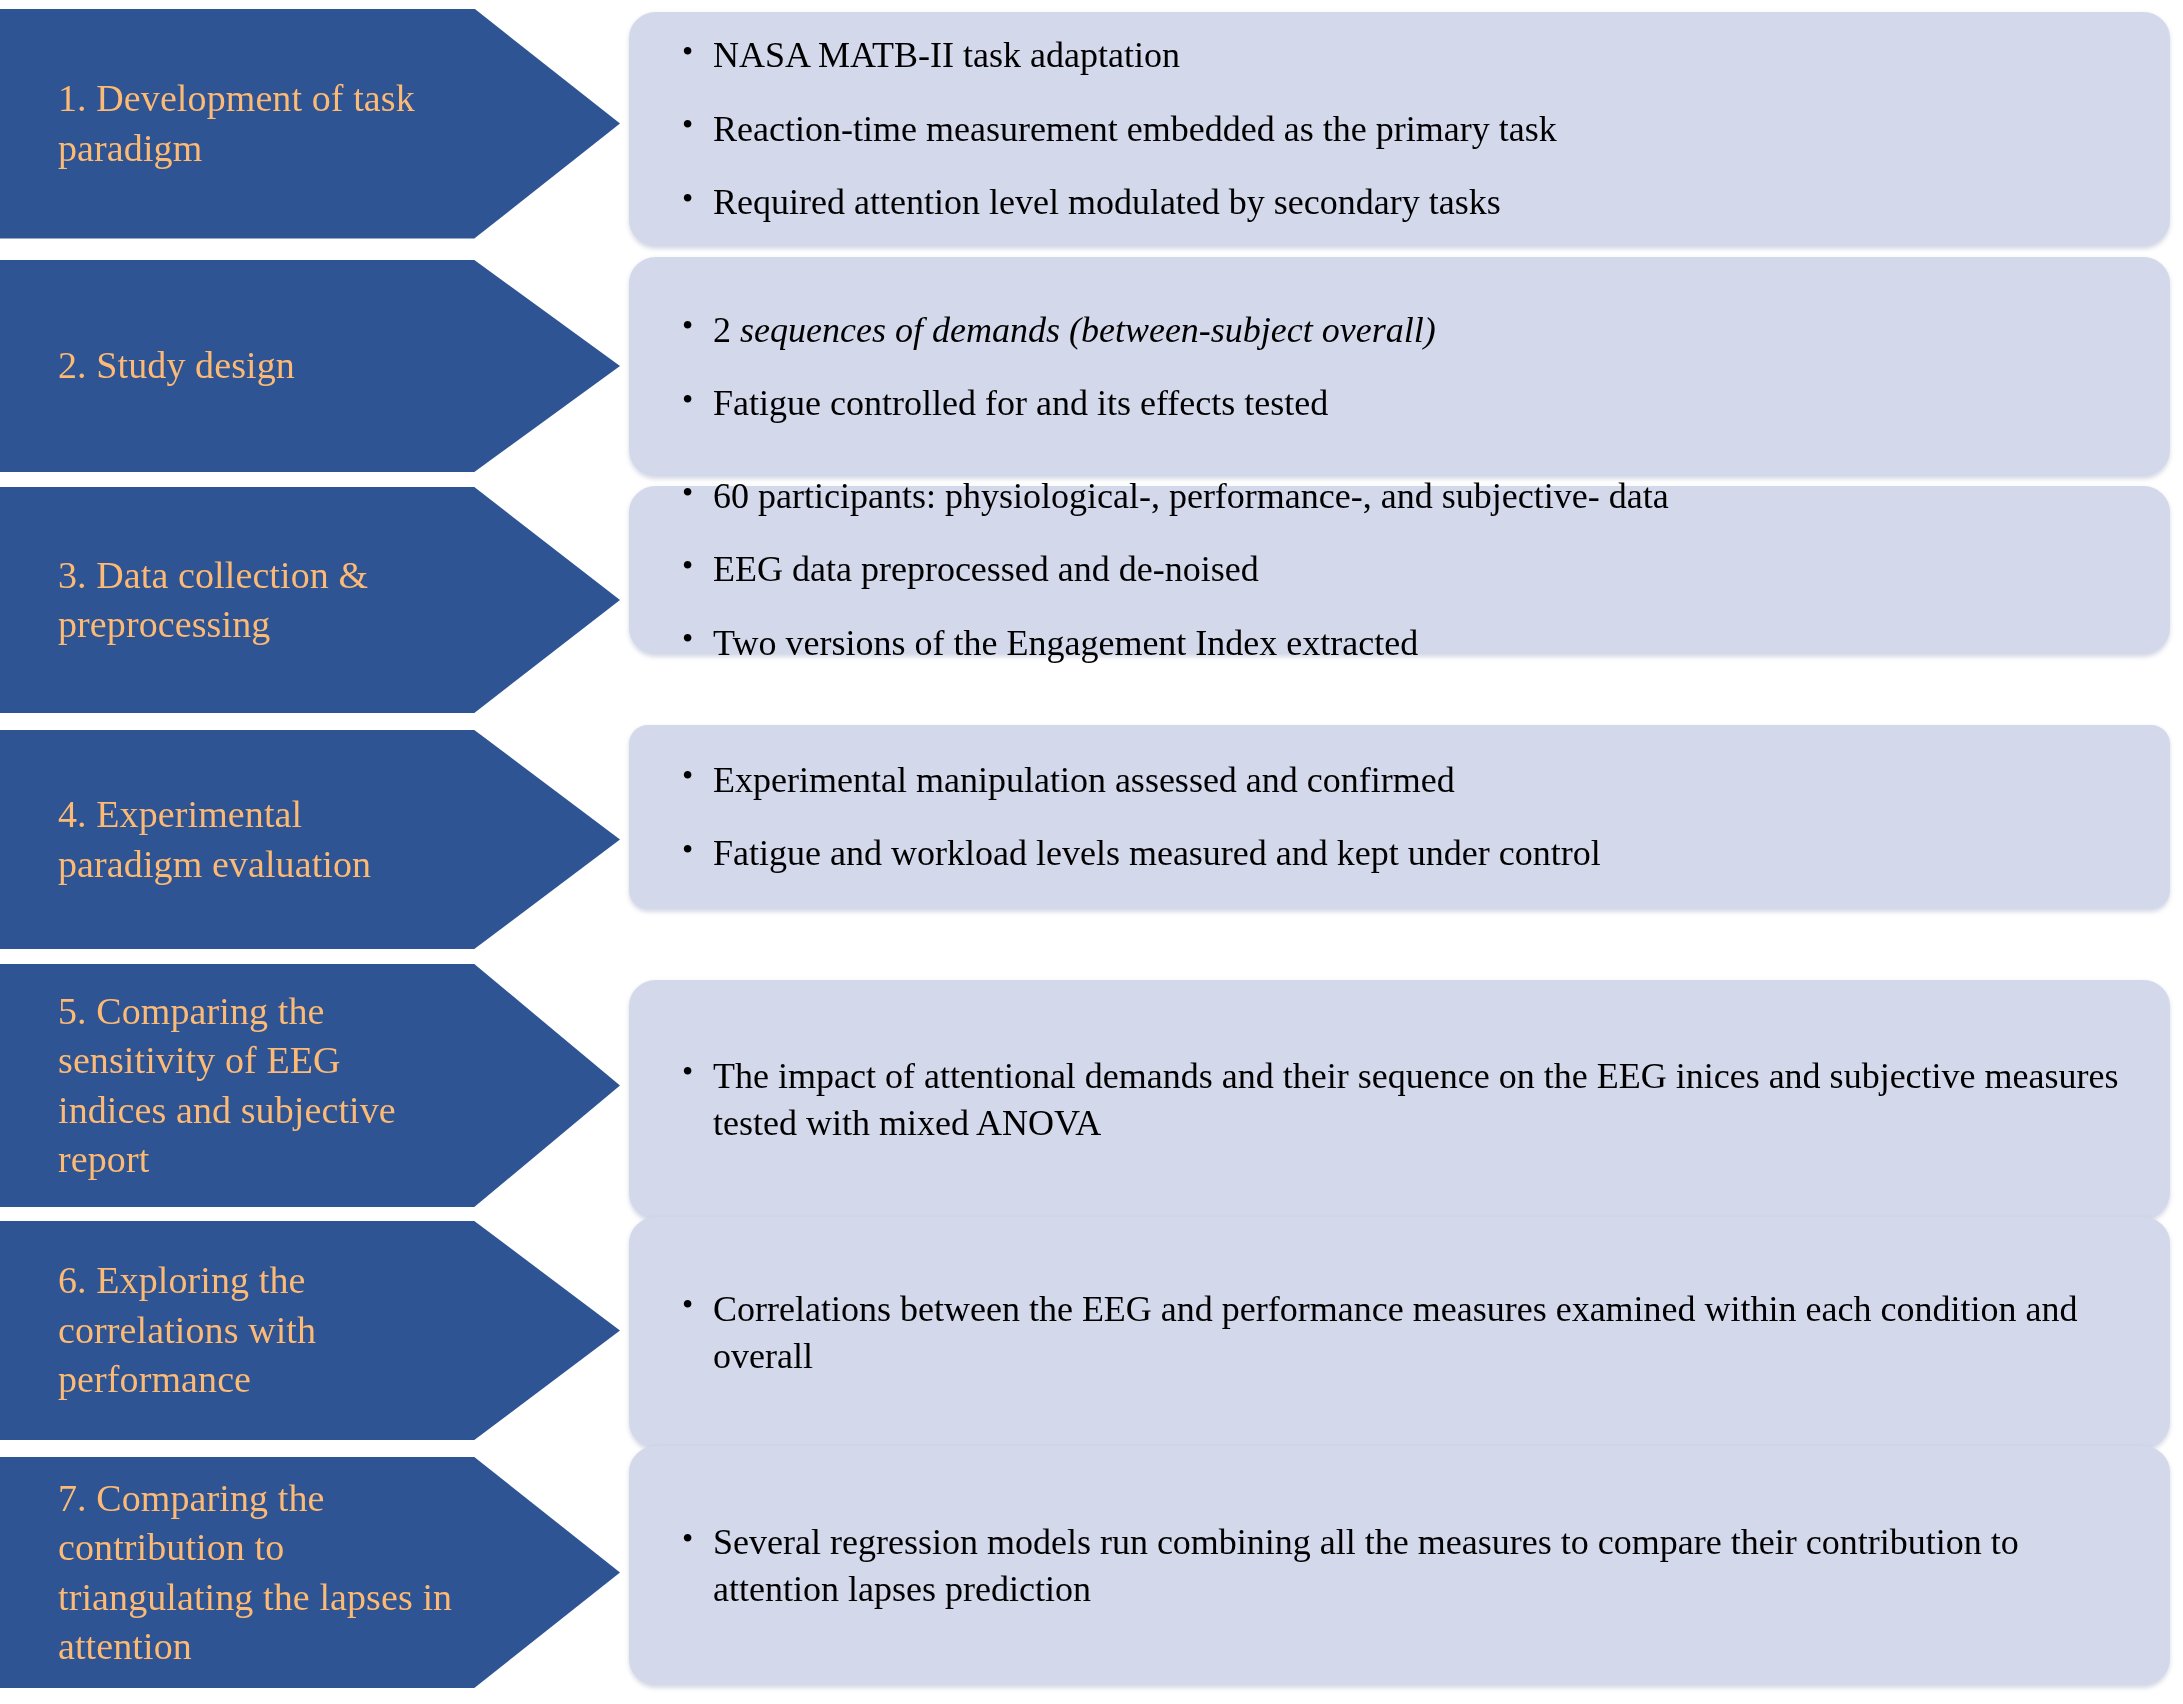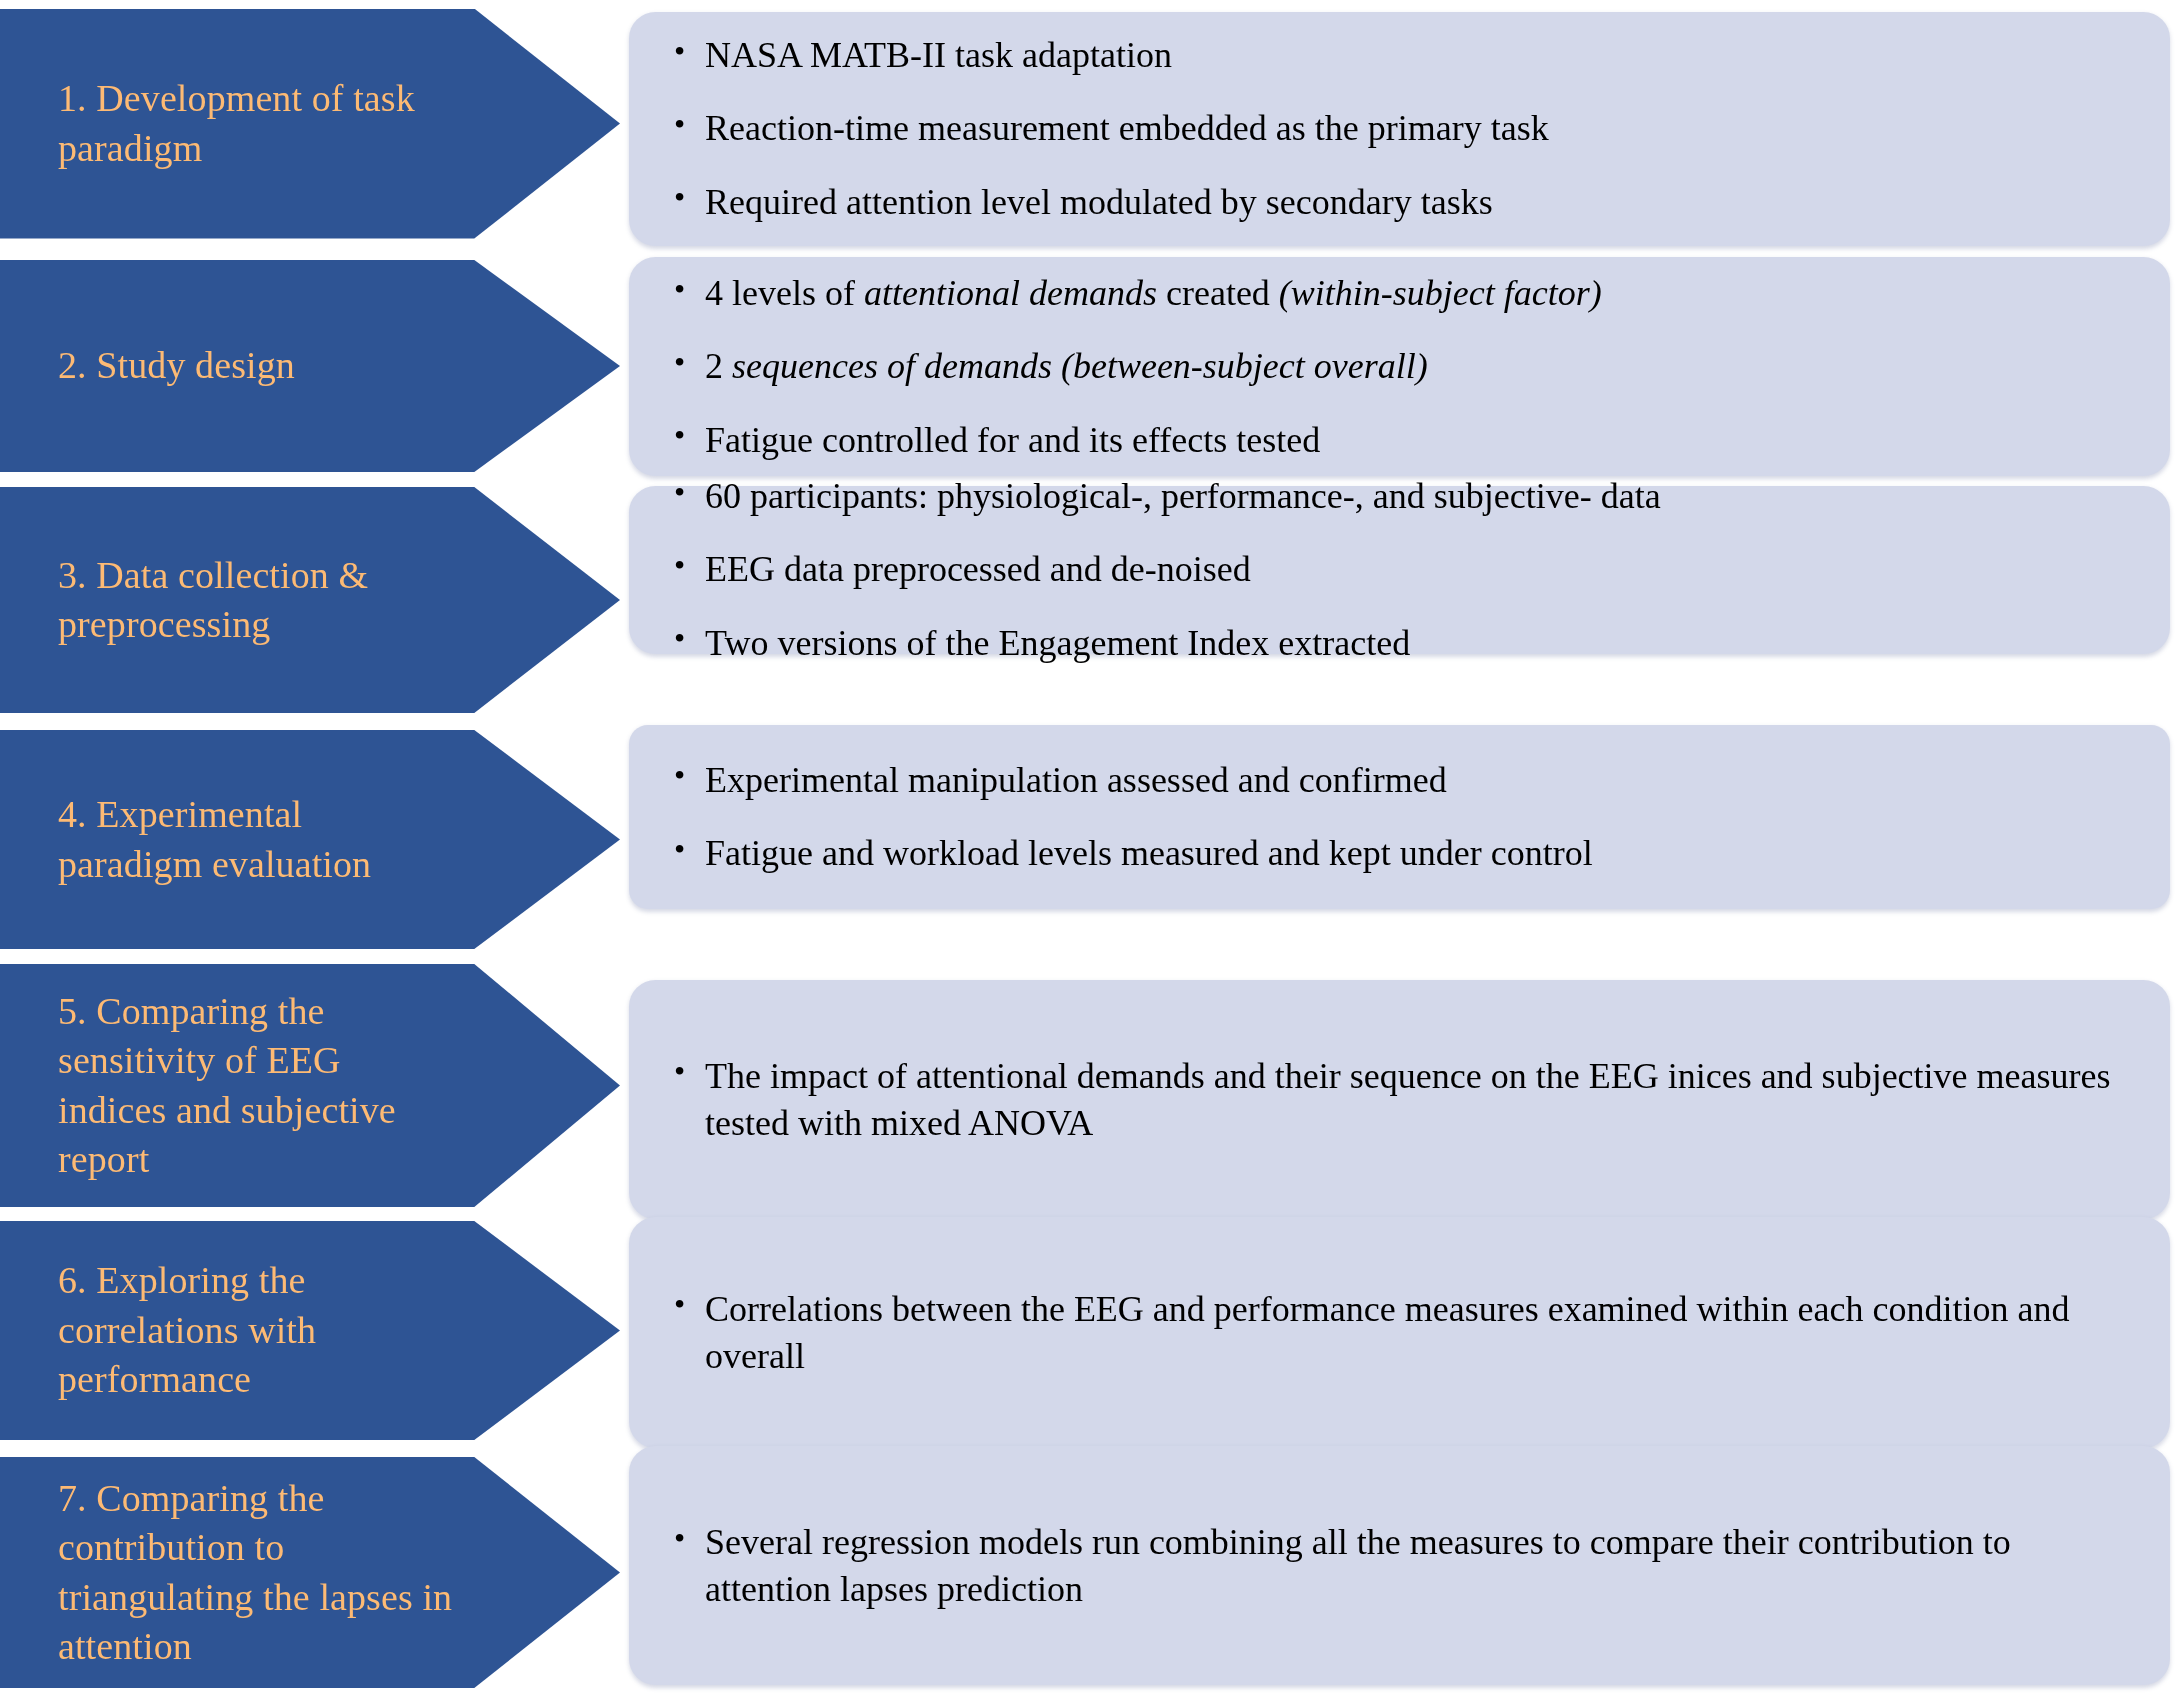--- a/index.html
+++ b/index.html
@@ -71,21 +71,21 @@
     margin: 0;
     padding: 0;
     width: 100%;
   }
   .bullets li {
     position: relative;
     color: #000000;
     font-size: 36px;
     line-height: 1.30;
     padding-left: 35px;
-    margin: 0;
+    margin: 8px;
   }
   .bullets li + li {
     margin-top: 26.5px;
   }
   .bullets li::before {
     content: "\2022";
     position: absolute;
     left: 4px;
     top: -1.3px;
     font-size: 32px;
@@ -128,21 +128,20 @@
       </ul>
     </div>
   </div>
 
   <div class="row r2">
     <div class="chevron">
       <span class="chevron-label">2. Study design</span>
     </div>
     <div class="panel">
       <ul class="bullets">
-        <li><span>4 levels of </span><i>attentional demands</i><span> created </span><i>(within-subject factor)</i></li>
         <li><span>2 </span><i>sequences of demands (between-subject overall)</i></li>
         <li>Fatigue controlled for and its effects tested</li>
       </ul>
     </div>
   </div>
 
   <div class="row r3">
     <div class="chevron">
       <span class="chevron-label">3. Data collection &amp; preprocessing</span>
     </div>

